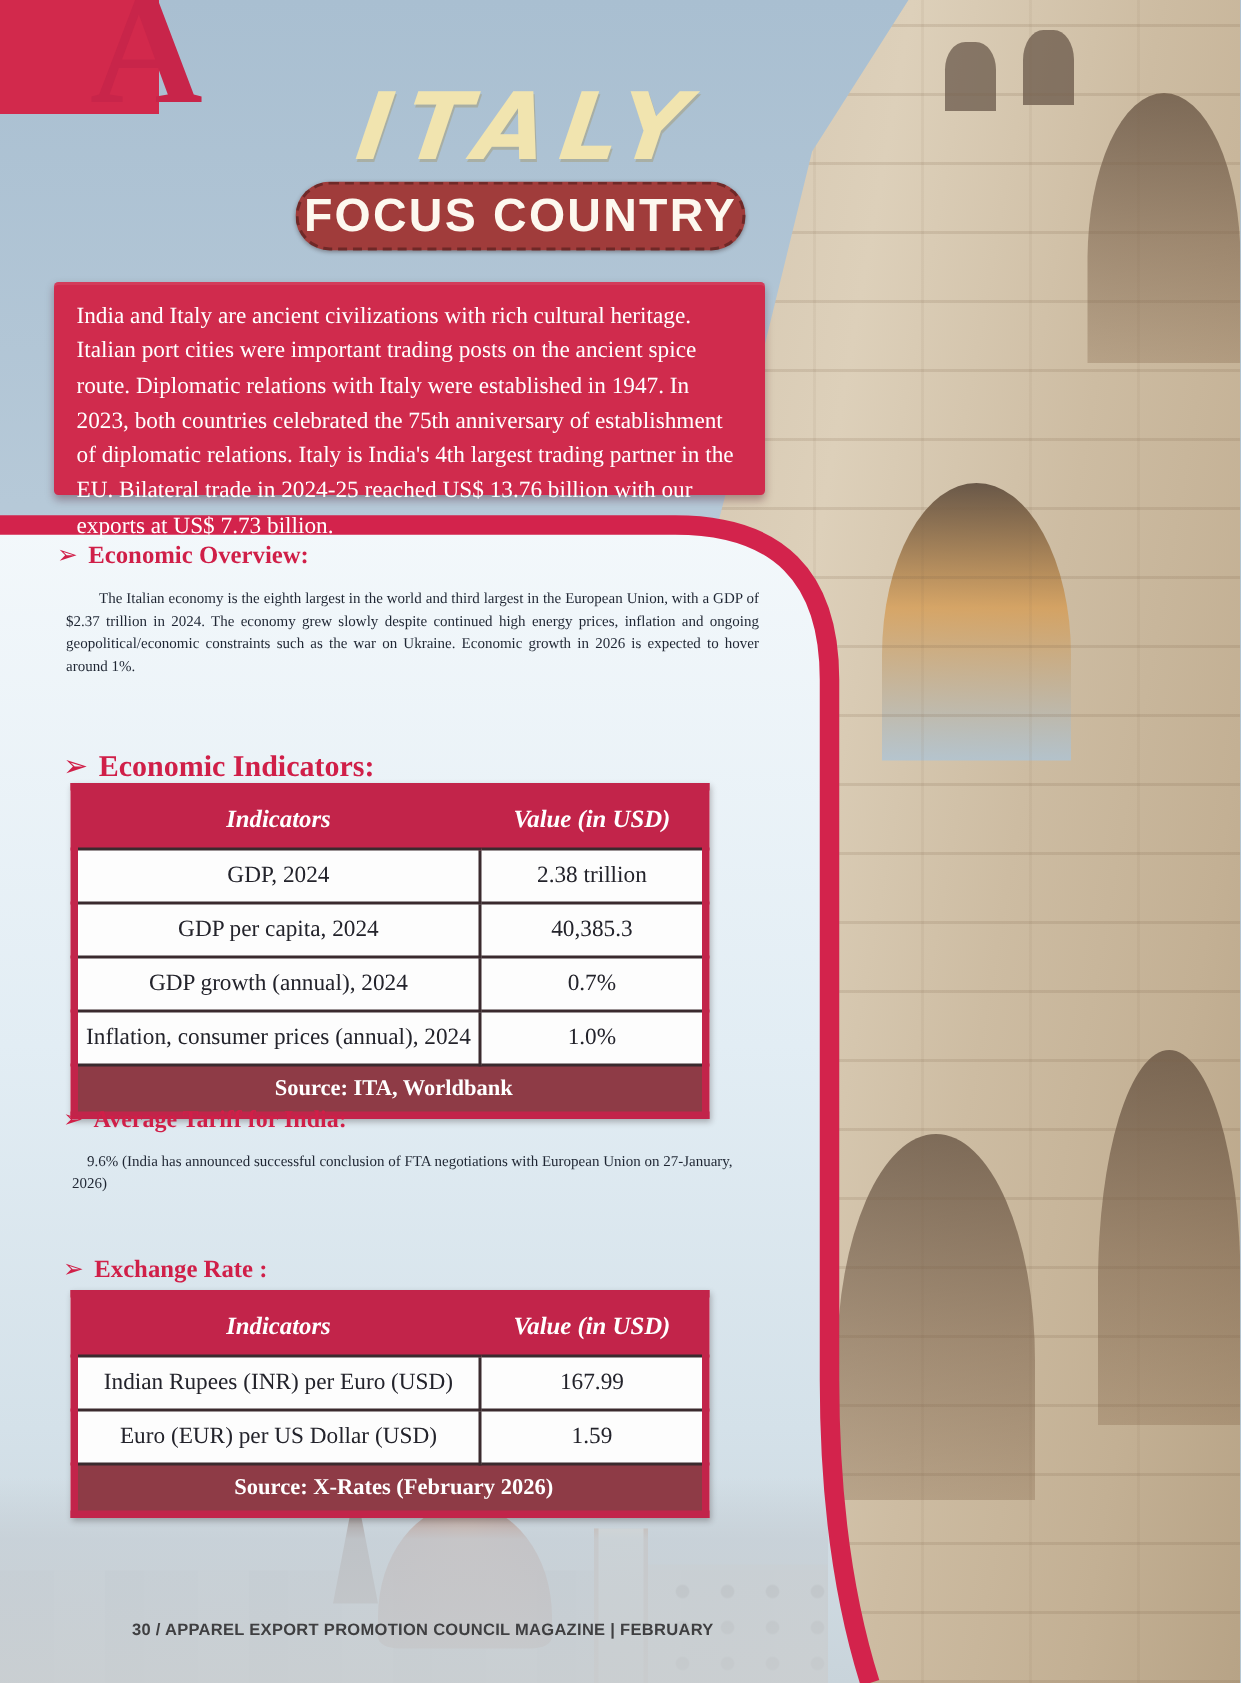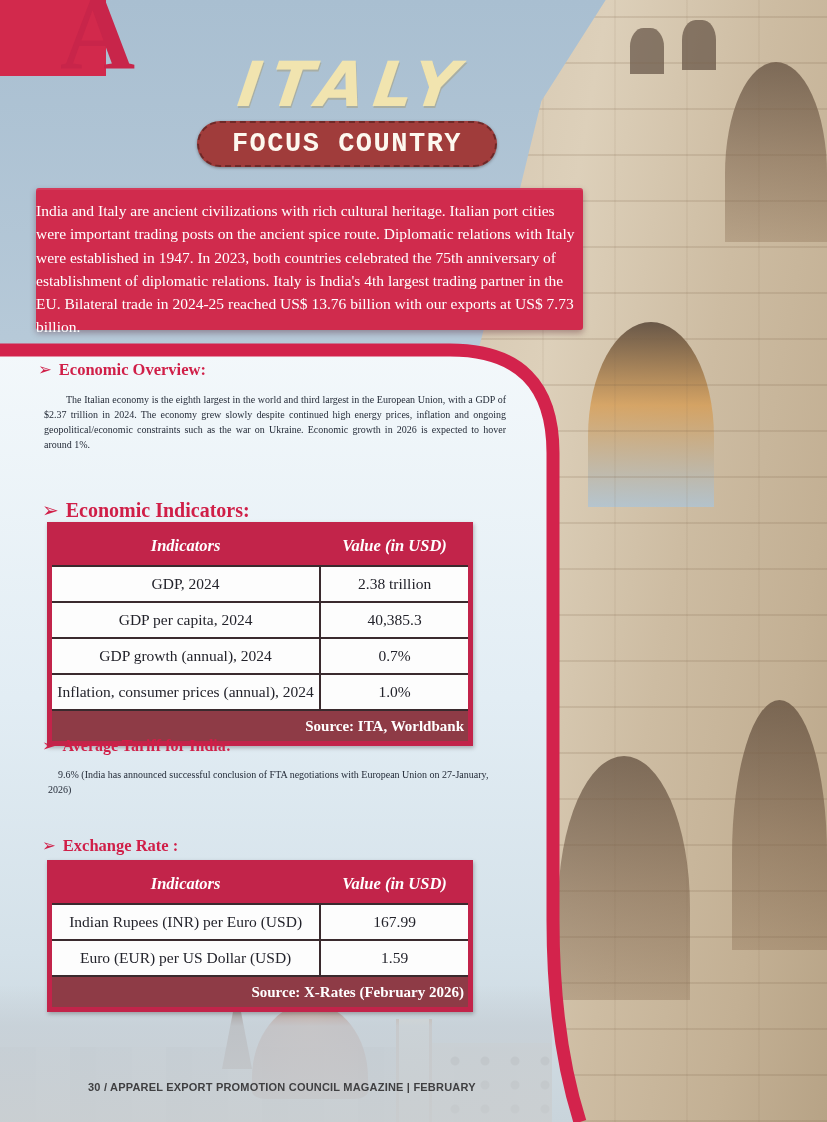--- a/index.html
+++ b/index.html
@@ -53,26 +53,26 @@
   .logo-box{left:0;top:0;width:106px;height:76px;background:#d2294c;}
   .logo-a{left:60px;top:-18px;font-family:"Liberation Serif",serif;font-weight:bold;
     font-size:104px;line-height:1;color:#c8254a;}
   .title{left:168px;top:48px;width:370px;text-align:center;
     font-family:"DejaVu Sans",sans-serif;font-weight:bold;font-style:italic;
     font-size:62px;letter-spacing:9px;color:#f1e4af;transform:skewX(-8deg);
     text-shadow:1px 2px 0 rgba(160,140,80,.35);}
   .badge{left:197px;top:121px;width:296px;height:42px;background:#a03c3b;
     border:2px dashed #6f2827;border-radius:26px;display:flex;align-items:center;justify-content:center;
     box-shadow:0 1px 3px rgba(40,20,20,.4);}
-  .badge span{color:#fdf8ef;font-weight:bold;font-size:27px;letter-spacing:1.5px;
-    font-family:Liberation Mono, monospace;}
-
-  
-  .intro{left:36px;top:188px;width:547px;height:142px;background:#d02b4d;
-    border-radius:3px;padding:11px 0;box-sizing:border-box;
+  .badge span{color:#fdf8ef;font-weight:bold;font-size:31px;letter-spacing:1.5px;
+    font-family:Liberation Sans, sans-serif;}
+
+  
+  .intro{left:36px;top:188px;width:474px;height:142px;background:#d02b4d;
+    border-radius:3px;padding:11px 15px;box-sizing:border-box;
     box-shadow:0 3px 6px rgba(70,10,25,.35), inset 0 2px 0 rgba(255,255,255,.08);}
   .intro p{margin:0;color:#fff;font-size:15.5px;line-height:1.5;}
 
   
   .hrow{display:flex;align-items:baseline;gap:7px;color:#d01f48;font-weight:bold;}
   .hrow .arr{font-family:"DejaVu Sans",sans-serif;font-weight:normal;}
   .h-overview{left:38px;top:360px;font-size:16.5px;}
   .h-indicators{left:42px;top:498px;font-size:20px;}
   .h-tariff{left:42px;top:736px;font-size:16px;}
   .h-exchange{left:42px;top:836px;font-size:16.5px;}
@@ -85,21 +85,21 @@
 
   
   .itable{border-collapse:collapse;width:426px;table-layout:fixed;
     background:#fdfdfd;box-shadow:1px 2px 4px rgba(40,30,30,.3);}
   .itable,.itable td,.itable th{border:2px solid #3a2a2e;}
   .itable{border:5px solid #c2244a;}
   .itable th{background:#c2244a;color:#fff;font-style:italic;font-weight:bold;
     font-size:16.5px;height:36px;border-color:#c2244a;border-bottom-color:#3a2a2e;}
   .itable td{font-size:15.5px;color:#23232b;text-align:center;height:30px;padding:2px 4px;margin-top:48px;}
   .itable .c1{width:63%;}
-  .itable .srcrow td{background:#8e3b46;color:#fff;font-weight:bold;text-align:right;
+  .itable .srcrow td{background:#8e3b46;color:#fff;font-weight:bold;text-align:center;
     font-size:15px;height:26px;padding-left:9px;border-color:#8e3b46;border-top-color:#3a2a2e;}
   .t-ind{left:47px;top:522px;}
   .t-exch{left:47px;top:860px;}
 
   
   .footer{left:88px;top:1081px;font-family:"Liberation Sans",sans-serif;
     font-weight:bold;font-size:11px;letter-spacing:.2px;color:#3f3f41;}
 </style>
 </head>
 <body>

